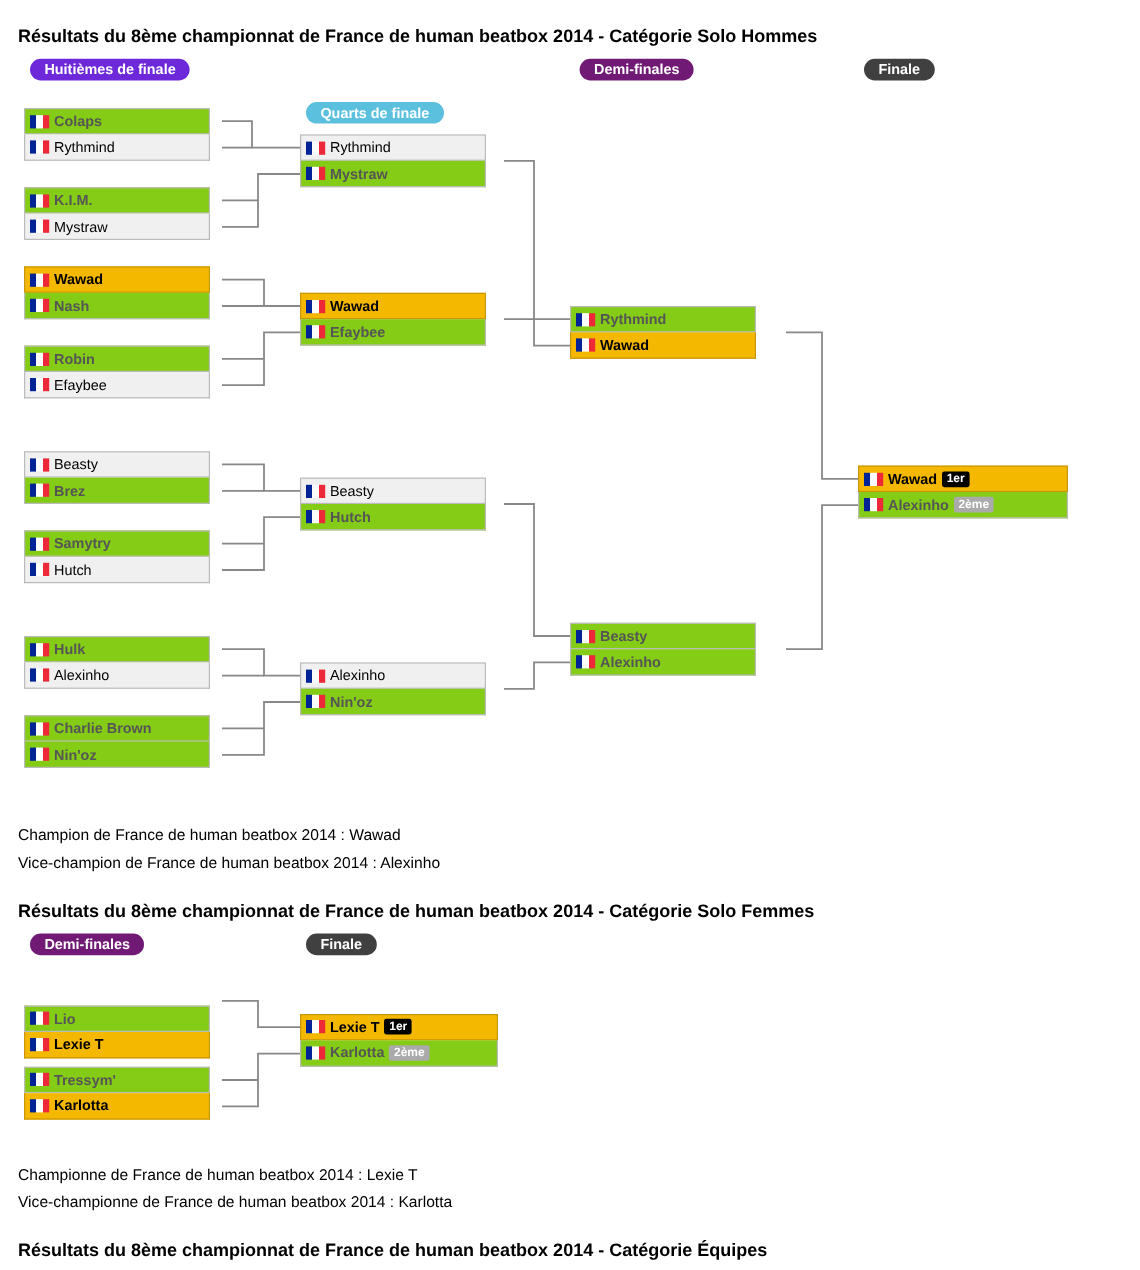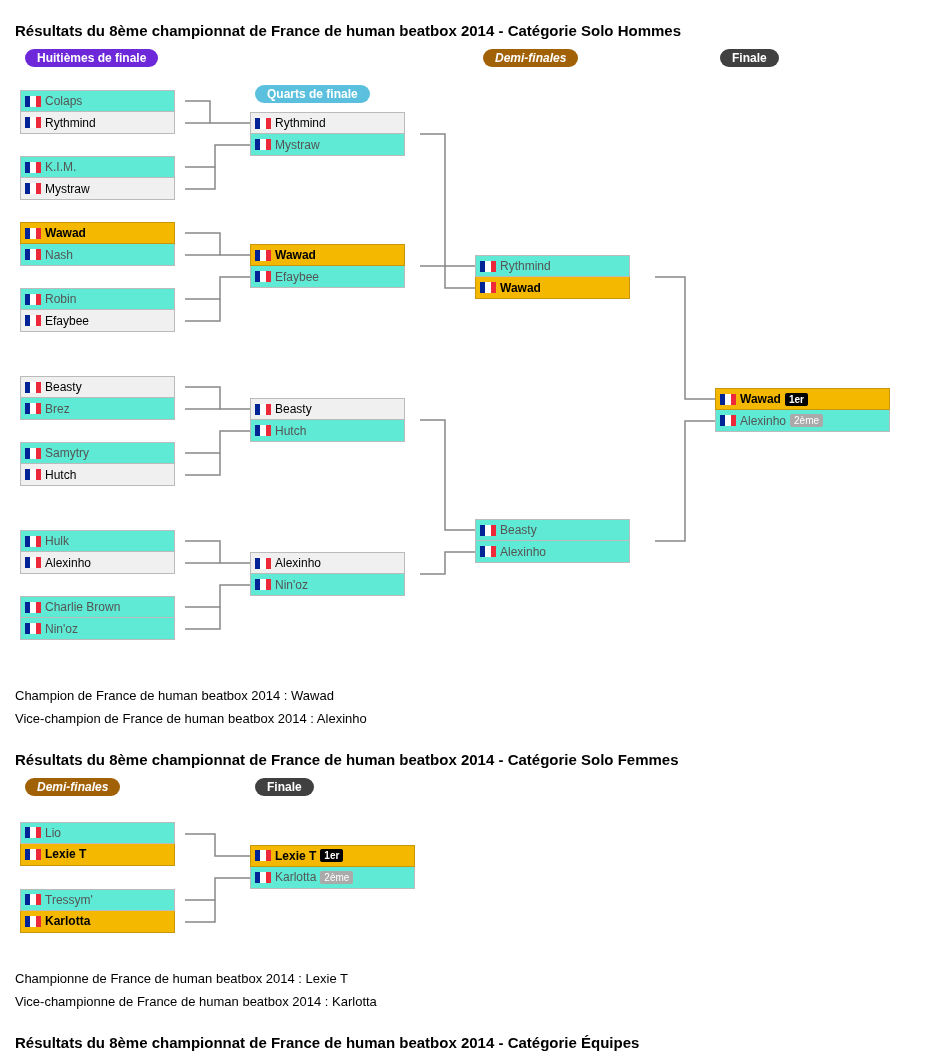--- a/index.html
+++ b/index.html
@@ -22,21 +22,21 @@
       align-items: center;
       height: 22px;
       padding: 0 4px;
       border: 1px solid #bbb;
       background: #f0f0f0;
       font-size: 12px;
       min-width: 155px;
     }
     .player-row + .player-row { border-top: none; }
     .player-row.gold { background: #f5b800; font-weight: bold; border-color: #c8960a; }
-    .player-row.gray { background: #5eead4; color: #555; }
+    .player-row.gray { background: #84cc16; color: #555; font-weight: bold; }
     
     .place-badge {
       font-size: 10px;
       background: #888;
       color: #fff;
       padding: 1px 4px;
       margin-left: 4px;
       border-radius: 2px;
       white-space: nowrap;
     }
@@ -50,21 +50,21 @@
     .rh span {
       display: inline-block;
       color: #fff;
       border-radius: 10px;
       padding: 2px 12px;
       font-size: 12px;
       font-weight: bold;
     }
     .rh span.cyan { background: #6d28d9; }
     .rh span.lblue { background: #5bc0de; margin-top: 36px; }
-    .rh span.green { background: #a16207; font-style: italic; }
+    .rh span.green { background: #701a75; }
     .rh span.orange { background: #404040; }
   </style>
 </head>
 <body>
 
 <div class="section">
   <div class="section-title">Résultats du 8ème championnat de France de human beatbox 2014 - Catégorie Solo Hommes</div>
 
   <div style="position:relative; height:26px; margin-bottom:4px;">
     <div class="rh" style="left:10px;">
@@ -310,21 +310,21 @@
   </div>
 
   <div style="position:relative; height:130px;">
 
     <svg class="connectors" width="500" height="130">
       <polyline points="170,22 200,22 200,44 235,44" fill="none" stroke="#888" stroke-width="1.5"></polyline>
       <polyline points="170,88 200,88 200,66 235,66" fill="none" stroke="#888" stroke-width="1.5"></polyline>
       <polyline points="170,110 200,110 200,88" fill="none" stroke="#888" stroke-width="1.5"></polyline>
     </svg>
 
-    <div class="pbox" style="left:5px; top:10px;border-radius:19px;">
+    <div class="pbox" style="left:5px; top:26px;border-radius:19px;">
       <div class="player-row gray">
         <span class="flag flag-fr"></span>
         <span>Lio</span>
       </div>
       <div class="player-row gold">
         <span class="flag flag-fr"></span>
         <span>Lexie T</span>
       </div>
     </div>
 

